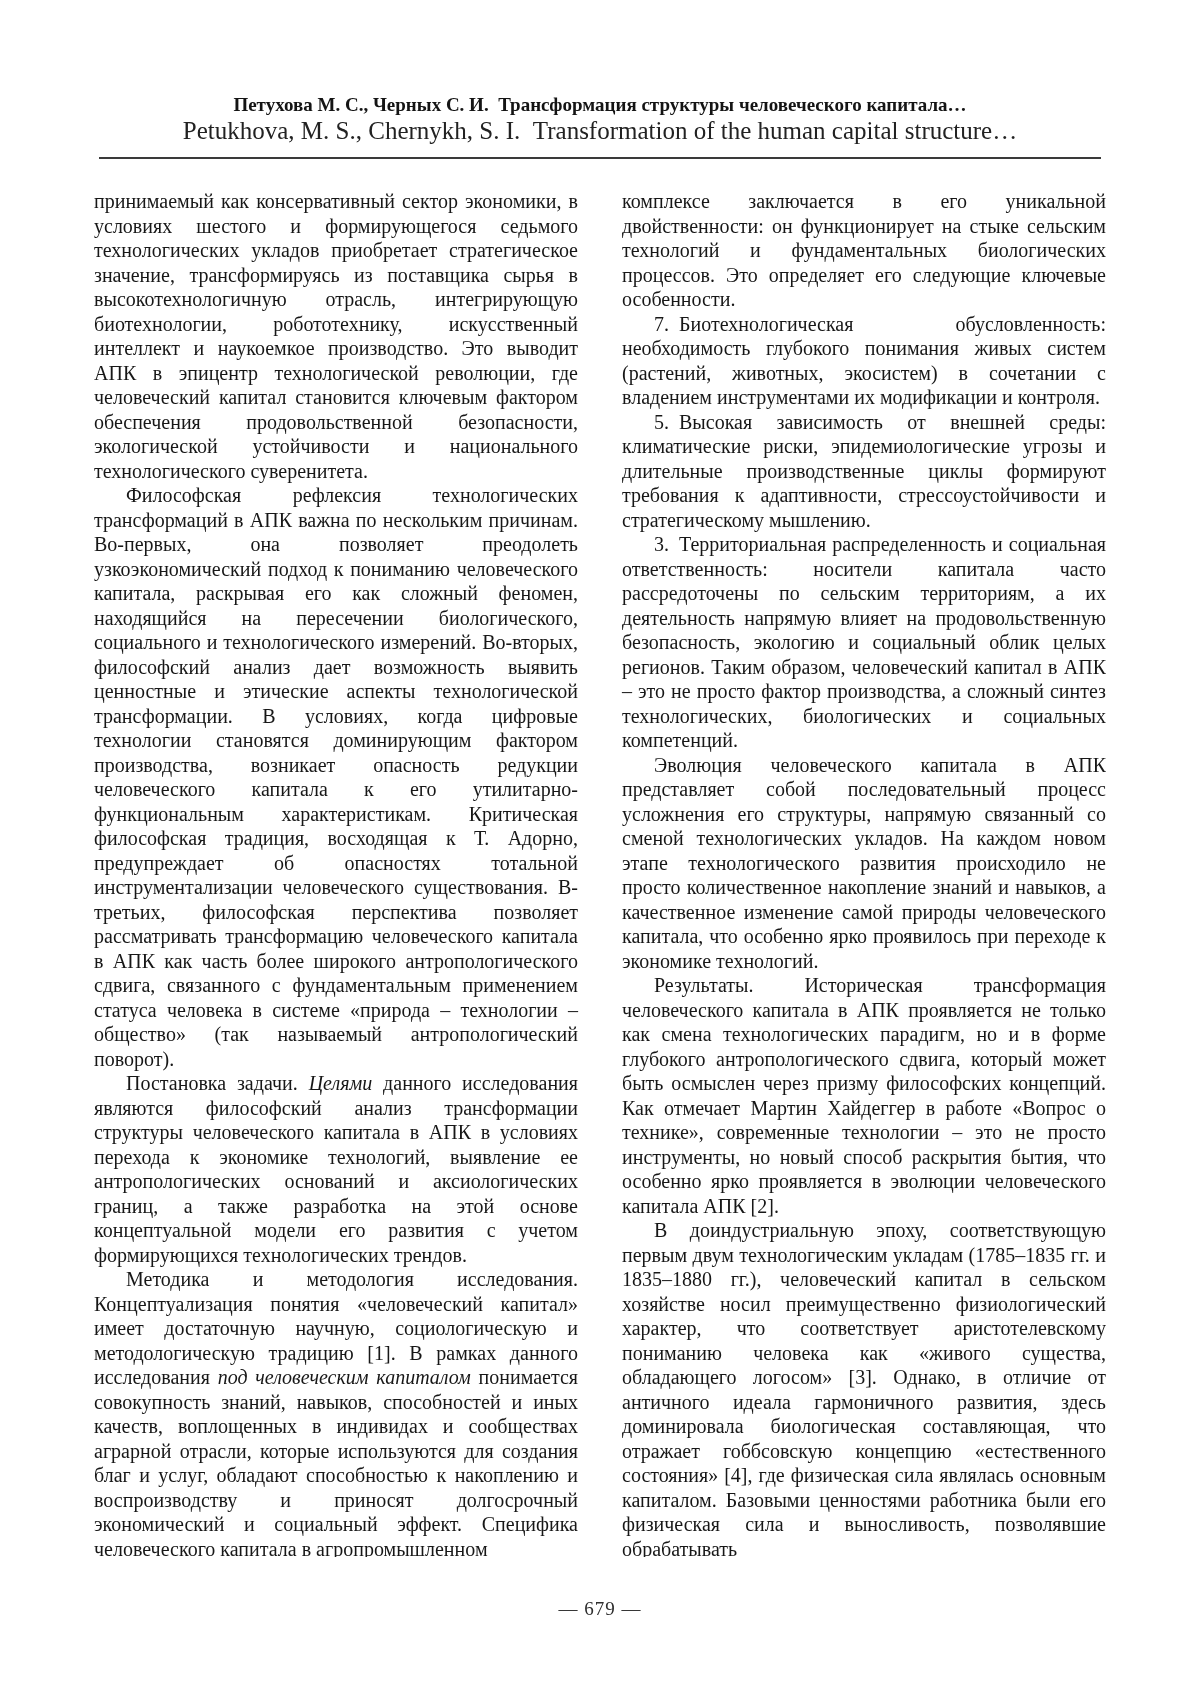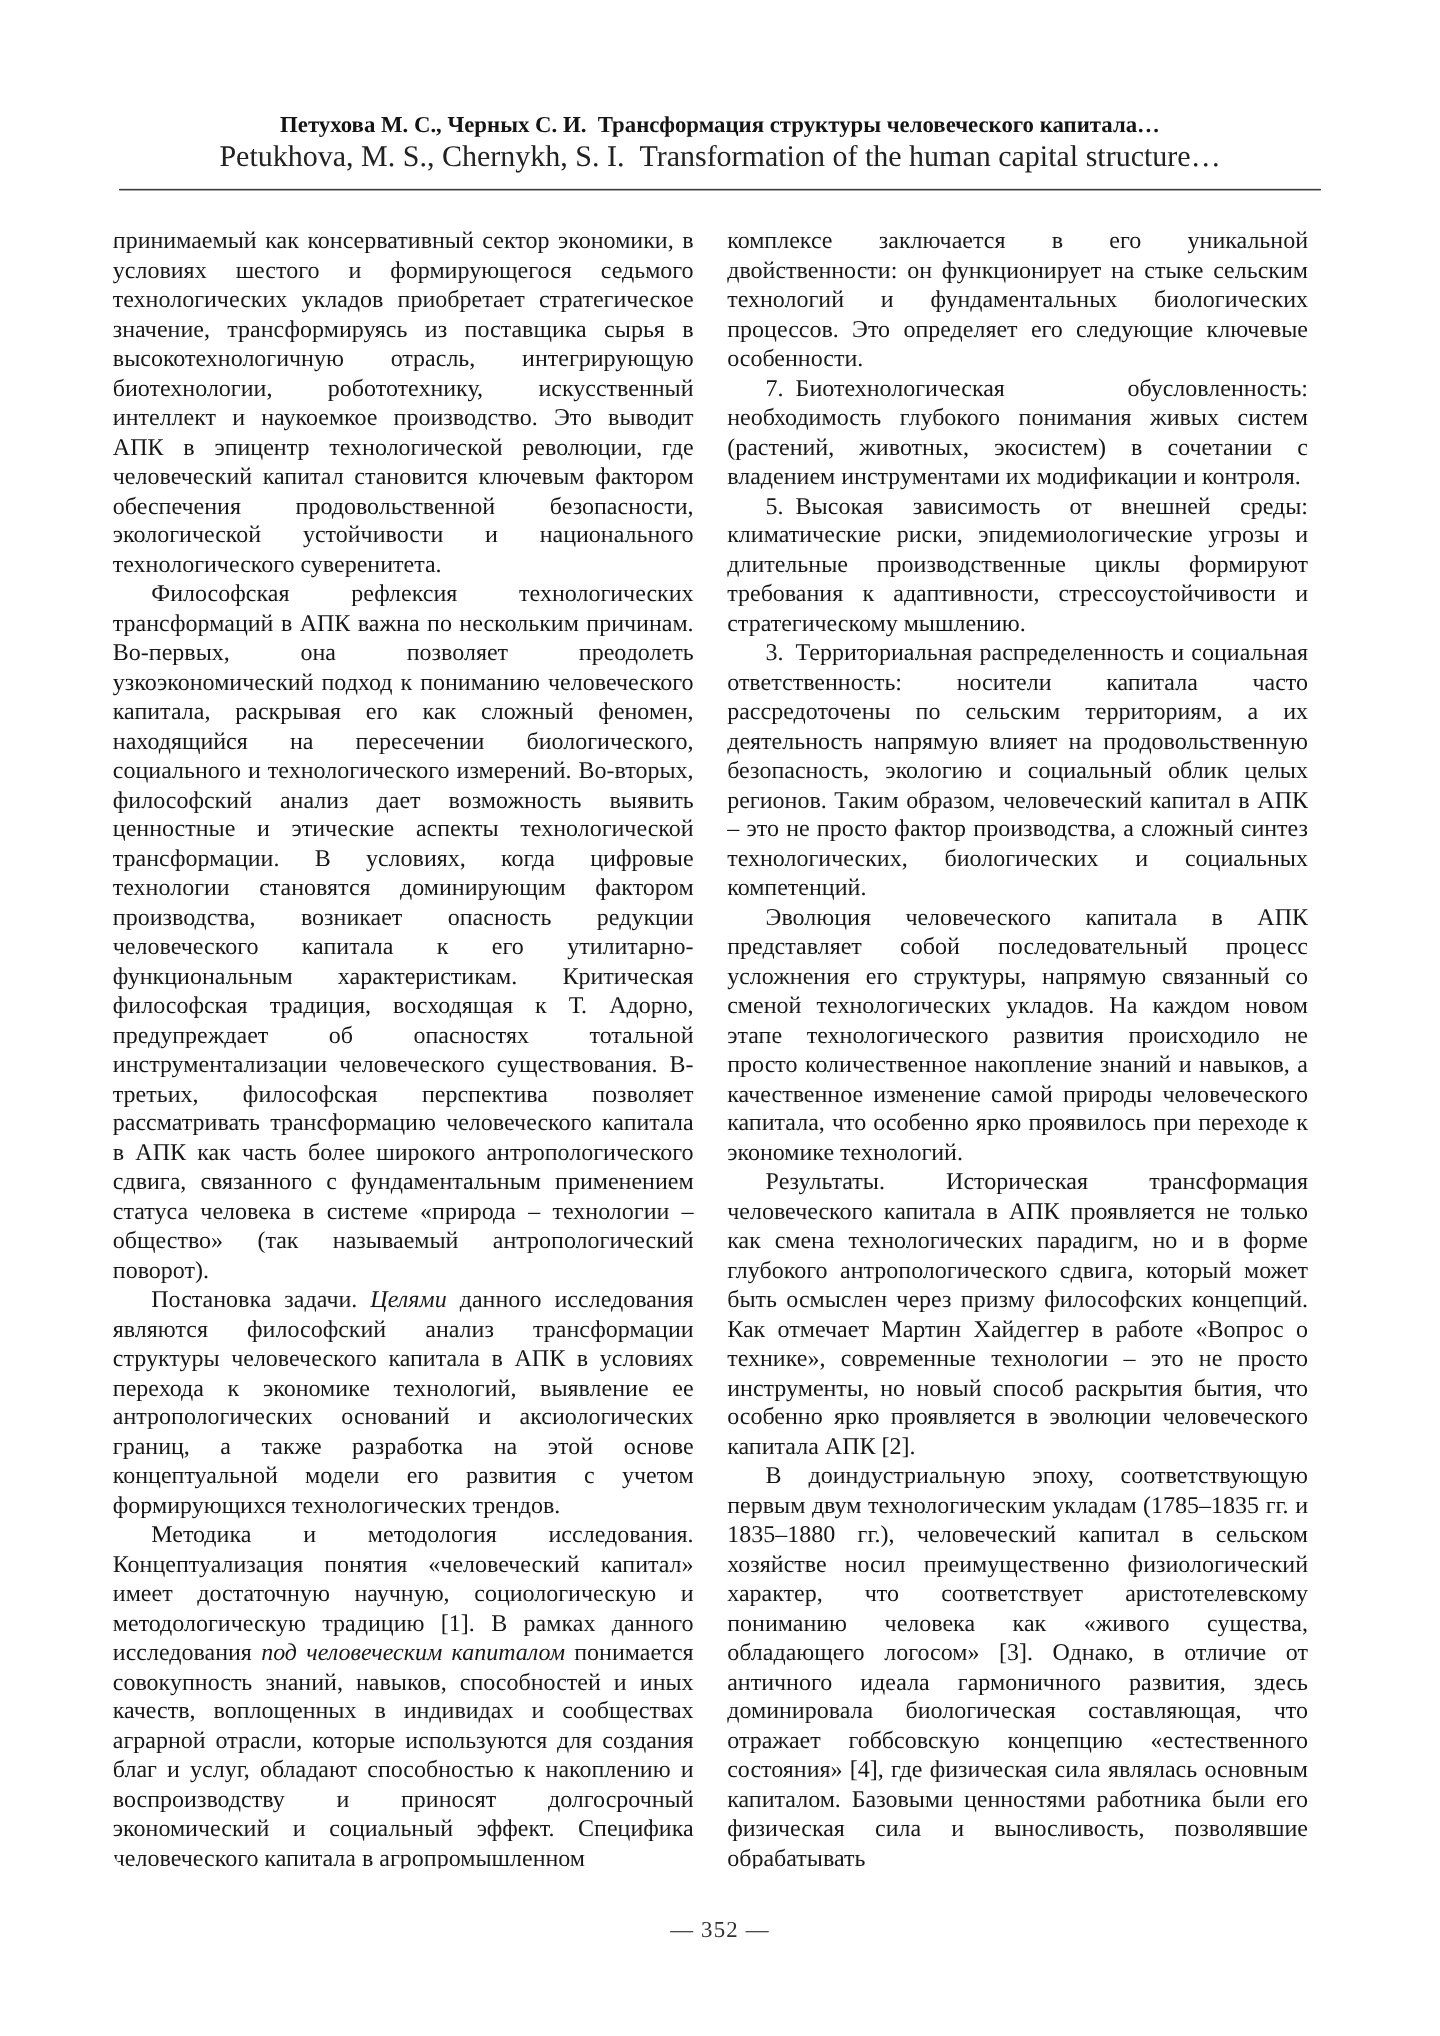--- a/index.html
+++ b/index.html
@@ -1,15 +1,15 @@
 <!DOCTYPE html>
 <html lang="ru"><head>
 <meta charset="utf-8">
 <style>
-  * { margin: 0; padding: 0; box-sizing: border-box; border-radius: 16px; }
+  * { margin: 0; padding: 0; box-sizing: border-box; }
   html, body { background: #ffffff; }
   body {
     width: 1200px;
     height: 1697px;
     position: relative;
     font-family: "Liberation Serif", serif;
     color: #1b1b1b;
     overflow: hidden;
   }
   .page { position: absolute; inset: 0; }
@@ -26,21 +26,21 @@
     color: #222222;
   }
   .header-rule {
     width: 1002px;
     margin: 13px auto 0 auto;
     border: 0;
     border-top: 2.5px solid #3a3a3a;
   }
   .columns {
     display: flex;
-    gap: 28px;
+    gap: 44px;
     width: 1012px;
     margin: 30px auto 12px auto;
     max-height: 1368px;
     overflow: hidden;
   }
   .col {
     width: 484px;
     flex: 0 0 484px;
   }
   p.para {
@@ -89,16 +89,16 @@
         <p class="para indent"><span>7. Биотехнологическая обусловленность: необходимость глубокого понимания живых систем (растений, животных, экосистем) в сочетании с владением инструментами их модификации и контроля.</span></p>
         <p class="para indent"><span>5. Высокая зависимость от внешней среды: климатические риски, эпидемиологические угрозы и длительные производственные циклы формируют требования к адаптивности, стрессоустойчивости и стратегическому мышлению.</span></p>
         <p class="para indent"><span>3. Территориальная распределенность и социальная ответственность: носители капитала часто рассредоточены по сельским территориям, а их деятельность напрямую влияет на продовольственную безопасность, экологию и социальный облик целых регионов. Таким образом, человеческий капитал в АПК – это не просто фактор производства, а сложный синтез технологических, биологических и социальных компетенций.</span></p>
         <p class="para indent"><span>Эволюция человеческого капитала в АПК представляет собой последовательный процесс усложнения его структуры, напрямую связанный со сменой технологических укладов. На каждом новом этапе технологического развития происходило не просто количественное накопление знаний и навыков, а качественное изменение самой природы человеческого капитала, что особенно ярко проявилось при переходе к экономике технологий.</span></p>
         <p class="para indent"><span class="run-bold">Результаты. </span><span>Историческая трансформация человеческого капитала в АПК проявляется не только как смена технологических парадигм, но и в форме глубокого антропологического сдвига, который может быть осмыслен через призму философских концепций. Как отмечает Мартин Хайдеггер в работе «Вопрос о технике», современные технологии – это не просто инструменты, но новый способ раскрытия бытия, что особенно ярко проявляется в эволюции человеческого капитала АПК [2].</span></p>
         <p class="para indent"><span>В доиндустриальную эпоху, соответствующую первым двум технологическим укладам (1785–1835 гг. и 1835–1880 гг.), человеческий капитал в сельском хозяйстве носил преимущественно физиологический характер, что соответствует аристотелевскому пониманию человека как «живого существа, обладающего логосом» [3]. Однако, в отличие от античного идеала гармоничного развития, здесь доминировала биологическая составляющая, что отражает гоббсовскую концепцию «естественного состояния» [4], где физическая сила являлась основным капиталом. Базовыми ценностями работника были его физическая сила и выносливость, позволявшие обрабатывать</span></p>
       </div>
   </main>
 
   <footer class="page-footer">
-    <span>— 352 —</span>
+    <span>— 679 —</span>
   </footer>
 
 </div>
 
 </body></html>

